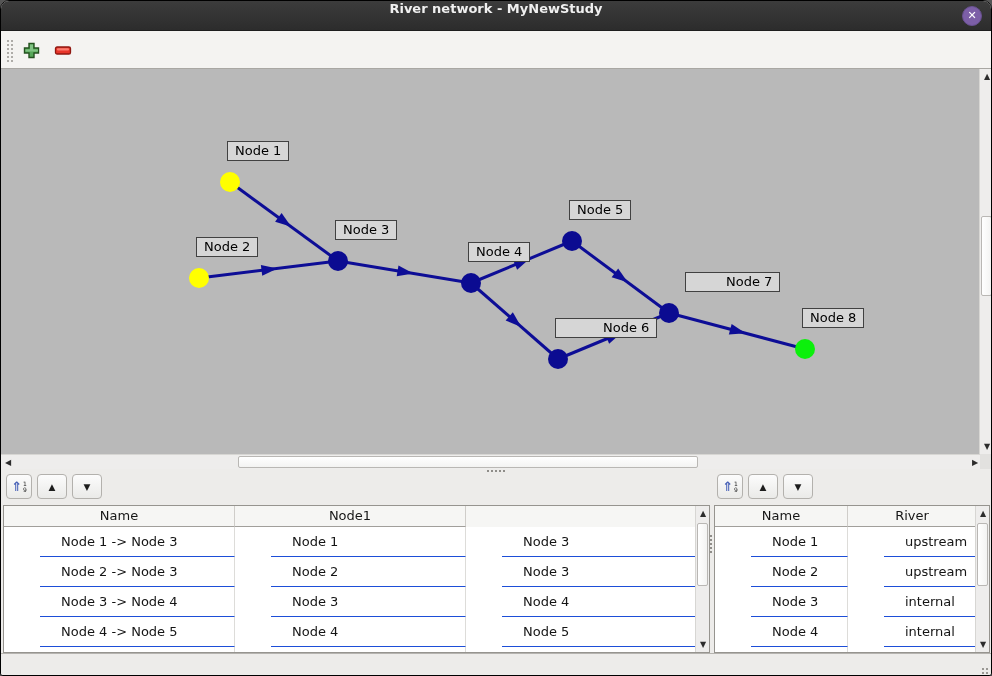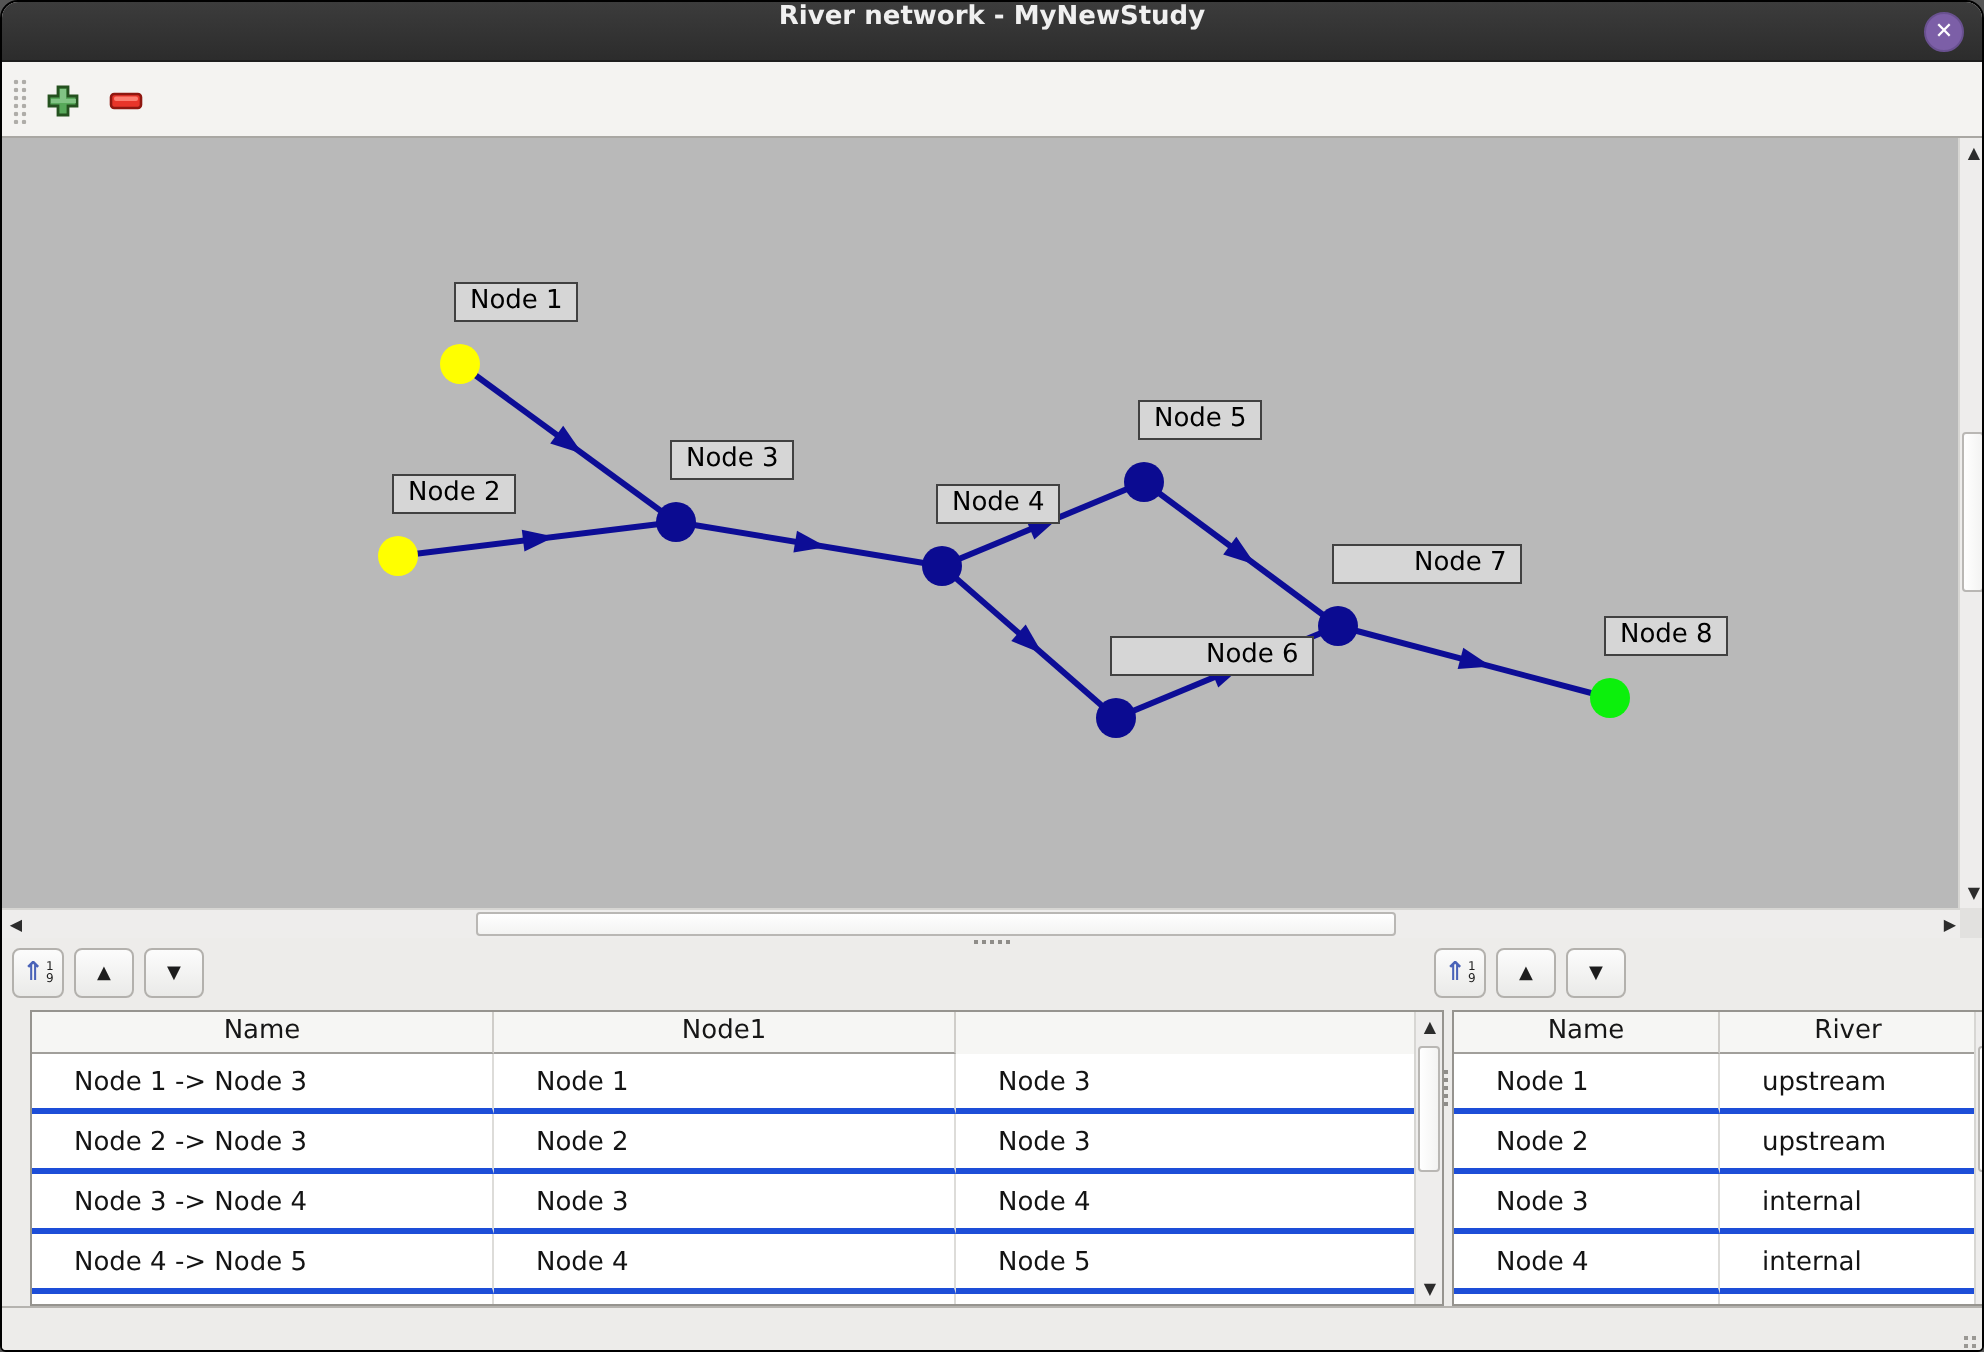--- a/index.html
+++ b/index.html
@@ -55,33 +55,33 @@
   .pbtn { height:25px; min-width:30px; border:1px solid #b3b1ad; border-radius:4px;
     background:linear-gradient(#fcfcfc,#eaeae8); display:inline-flex; align-items:center;
     justify-content:center; font-size:9px; color:#1d1d1d; cursor:pointer; }
   .pbtn.sort { min-width:26px; }
   .sort-ic { display:flex; align-items:center; }
   .sort-arrow { color:#4a63b8; font-weight:bold; font-size:13px; line-height:13px; }
   .sort-digits { display:flex; flex-direction:column; font-size:6px; line-height:6px;
     color:#222; margin-left:1px; }
 
   
-  .tables { position:absolute; top:504px; left:12px; right:0; height:108px; }
+  .tables { position:absolute; top:504px; left:0; right:0; height:108px; }
   .tbl { position:absolute; top:0; height:148px; border:1px solid #96948f;
     background:#fff; overflow:hidden; }
   .tbl.links { left:2px; width:707px; }
   .tbl.nodes { left:713px; width:276px; }
   .tbl-inner { margin-right:14px; }
   .thead { display:grid; height:21px; background:#f6f6f4; }
   .th { font-size:13px; color:#161616; text-align:center; line-height:19px;
     border-right:1px solid #cfcdc9; border-bottom:1px solid #a19f9b; cursor:pointer; }
   .trow { display:grid; height:30px; background:#fff; }
   .td { font-size:13px; color:#141414; line-height:29px; padding-left:21px;
-    border-right:1px solid #dddcd9; border-bottom:3px solid #1d4ed8;
-    white-space:nowrap; overflow:hidden; }
+    border-right:1px solid #dddcd9; border-bottom:1px solid #1d4ed8;
+    white-space:nowrap; overflow:hidden;margin-left:36px; }
   .links .thead, .links .trow { grid-template-columns:231px 231px 231px; }
   .nodes .thead, .nodes .trow { grid-template-columns:133px 129px; }
   .tbl .sb-v { top:0; bottom:0; right:0; }
   .grip-v { position:absolute; left:709px; top:30px; width:2px; height:2px; background:#8f8d89;
     box-shadow:0 4px #8f8d89,0 8px #8f8d89,0 12px #8f8d89,0 16px #8f8d89; }
 
   
   .statusbar { position:absolute; top:652px; left:0; right:0; bottom:0;
     background:#edecea; border-top:1px solid #b5b3af; }
   .resize-grip { position:absolute; right:7px; bottom:5px; width:2px; height:2px;
@@ -140,21 +140,21 @@
         <circle cx="668" cy="244" r="10" fill="#0b0b91"></circle>
         <circle cx="804" cy="280" r="10" fill="#0cf00c"></circle>
       </svg>
     <div class="labels-layer">
         <div class="node-label" style="left: 226px; top: 72px;">Node 1</div>
         <div class="node-label" style="left: 195px; top: 168px;">Node 2</div>
         <div class="node-label" style="left: 334px; top: 151px;">Node 3</div>
         <div class="node-label" style="left: 467px; top: 173px;">Node 4</div>
         <div class="node-label" style="left: 568px; top: 131px;">Node 5</div>
         <div class="node-label" style="left: 554px; top: 249px; padding-left: 47px;">Node 6</div>
-        <div class="node-label" style="left: 665px; top: 203px; padding-left: 40px;">Node 7</div>
+        <div class="node-label" style="left: 684px; top: 203px; padding-left: 40px;">Node 7</div>
         <div class="node-label" style="left: 801px; top: 239px;">Node 8</div>
       </div>
 
     <div class="sb-v" style="right:0; top:0; height:385px;">
       <span class="sb-arrow" style="top:0;">▲</span>
       <span class="sb-thumb" style="top:147px; height:80px; left:1px; right:1px;"></span>
       <span class="sb-arrow" style="bottom:0;">▼</span>
     </div>
   </div>
 

